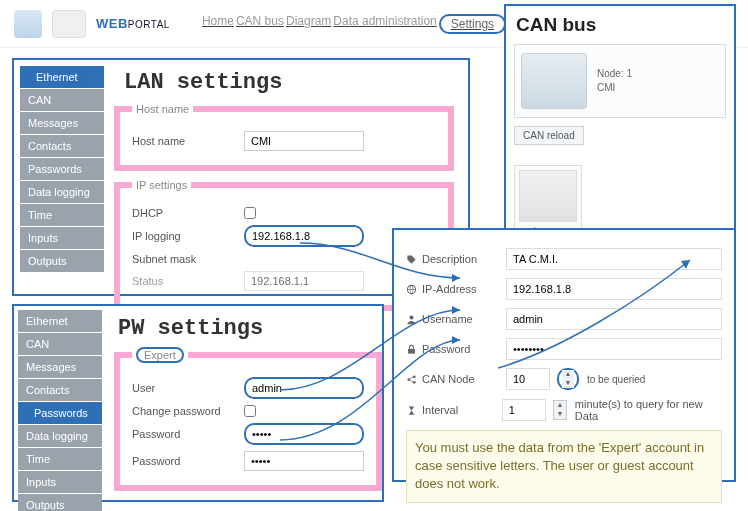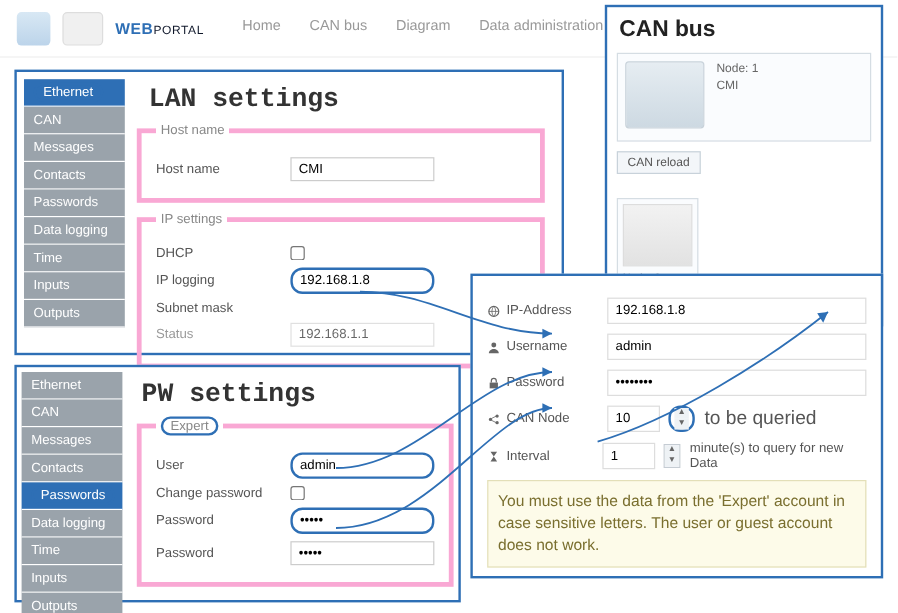--- a/index.html
+++ b/index.html
@@ -4,55 +4,55 @@
 <style>
   * { box-sizing: border-box; margin: 0; padding: 0; font-family: Arial, Helvetica, sans-serif; }
   body { background: #fff; color: #444; font-size: 12px; width: 748px; height: 511px; position: relative; overflow: hidden; }
 
   
   .header { display: flex; align-items: center; height: 48px; padding: 0 14px; gap: 10px; border-bottom: 1px solid #eee; }
   .logo-img { width: 28px; height: 28px; background: linear-gradient(#d8e8f4,#bcd4ea); border-radius: 4px; position: relative;}
   .device-img { width: 34px; height: 28px; background:#f0f0f0; border:1px solid #ddd; border-radius:4px;}
   .brand-web { color:#2e6fb5; font-weight:bold; font-size:13px; letter-spacing:0.5px;}
   .brand-portal { color:#0f172a; font-size:10px; letter-spacing:0.5px;}
-  nav.topnav { display:flex; gap:24px; margin-left:22px; }
+  nav.topnav { display:flex; gap:2px; margin-left:22px;text-decoration:underline; }
   nav.topnav a { color:#999; font-size:12px; text-decoration:none; cursor:pointer;}
   .nav-settings { border:2px solid #2e6fb5; border-radius:12px; padding:1px 10px; color:#666 !important;}
 
   
   .panel { position:absolute; border:2px solid #2e6fb5; background:#fff; }
   .panel-title-big { font-size:22px; font-weight:bold; color:#333; margin:10px 0 6px 14px;font-family:Liberation Mono, monospace;}
 
   
   .sidebar { position:absolute; left:0; top:0; width:84px; }
   .sidebar .side-item{ display:block; background:#9aa3ab; color:#fff; font-size:11px; padding:5px 8px; border-bottom:1px solid #fff; cursor:pointer;}
   .sidebar .side-item.active{ background:#2e6fb5;}
   .oval-mark { border:2px solid #2e6fb5; border-radius:12px; padding:0 6px;}
 
-  fieldset { border:4px solid #f9a8d4; margin:8px 14px 8px 100px; padding:10px 12px 8px; }
+  fieldset { border:6px solid #f9a8d4; margin:8px 14px 8px 100px; padding:10px 12px 8px; }
   legend { color:#888; font-size:11px; padding:0 4px;}
   .row { display:flex; align-items:center; gap:10px; margin:6px 0;}
   .row label { width:102px; font-size:11px; color:#555;}
   .row input[type=text]{ border:1px solid #ccc; padding:3px 6px; font-size:11px; width:120px; background:#fff;}
   .row input[type=checkbox]{ width:12px; height:12px;}
 
   
   #lan-panel { left:12px; top:58px; width:458px; height:238px; }
   #lan-panel .sidebar{ top:6px; left:6px; }
   #lan-panel .panel-title-big{ margin-left:110px;}
 
   
   #pw-panel { left:12px; top:304px; width:372px; height:198px;}
   #pw-panel .sidebar{ top:4px; left:4px;}
   #pw-panel .panel-title-big{ margin-left:104px;}
 
   
   #can-panel { right:12px; top:4px; width:232px; height:268px; padding:6px 8px;}
   #can-panel h2{ font-size:19px; font-weight:bold; color:#222; margin:2px 0 8px 2px;}
-  .can-big { border:1px solid #d5dde3; background:#fafcfe; height:74px; display:flex; gap:10px; padding:6px; margin-bottom:8px;}
+  .can-big { border:1px solid #d5dde3; background:#fafcfe; height:74px; display:flex; align-items:center; gap:10px; padding:6px; margin-bottom:8px;}
   .can-big .dev-pic{ width:66px; height:56px; background:linear-gradient(#e6edf2,#cdd9e2); border:1px solid #c8d2da; border-radius:3px;}
   .can-big .dev-info{ font-size:10px; color:#666; line-height:1.4;}
   .can-reload{ display:inline-block; border:1px solid #c8d2da; padding:3px 8px; font-size:10px; color:#555; background:#f3f6f9; cursor:pointer; margin-bottom:20px;}
   .can-grid{ display:flex; gap:6px;flex-direction:column;}
   .can-card{ border:1px solid #d5dde3; background:#fafcfe; width:68px; height:94px; padding:4px; font-size:9px; color:#666; text-align:left;}
   .can-card.marked{ border:1px solid #15803d;}
   .can-card .pic{ width:100%; height:52px; background:linear-gradient(#f2f2f2,#e2e2e2); border:1px solid #ddd; margin-bottom:4px;}
 
   
   #details-panel{ right:12px; top:228px; width:344px; height:254px; padding:10px 12px 8px; background:#fff;}
@@ -190,20 +190,29 @@
       <div>Node: 10</div>
       <div>UVR16x2</div>
     </div>
   </div>
 </div>
 
 <div id="details-panel" class="panel">
   <div class="drow">
     <span class="dlbl">
         <svg class="ico" viewBox="0 0 16 16">
+          <path fill="currentColor" d="M2 2h6l6 6-6 6-6-6z"></path>
+        </svg>
+        <span>Description</span>
+      </span>
+    <input type="text" value="TA C.M.I." style="">
+  </div>
+  <div class="drow">
+    <span class="dlbl">
+        <svg class="ico" viewBox="0 0 16 16">
           <circle cx="8" cy="8" r="6" fill="none" stroke="currentColor" stroke-width="1.5"></circle>
           <path stroke="currentColor" d="M2 8h12M8 2c3 3 3 9 0 12M8 2c-3 3-3 9 0 12" fill="none"></path>
         </svg>
         <span>IP-Address</span>
       </span>
     <input type="text" value="192.168.1.8" style="">
   </div>
   <div class="drow">
     <span class="dlbl">
         <svg class="ico" viewBox="0 0 16 16">
@@ -232,21 +241,21 @@
           <circle cx="12" cy="12" r="2" fill="currentColor"></circle>
           <path stroke="currentColor" d="M5 7l6-3M5 9l6 3"></path>
         </svg>
         <span>CAN Node</span>
       </span>
     <input type="text" class="num" value="10" style="">
     <span class="spin cannode-mark">
         <span>▲</span>
         <span>▼</span>
       </span>
-    <span style="font-size:16px;color:#555;">to be queried</span>
+    <span style="font-size:10px;color:#555;">to be queried</span>
   </div>
   <div class="drow">
     <span class="dlbl">
         <svg class="ico" viewBox="0 0 16 16">
           <path fill="currentColor" d="M4 2h8L8 8l4 6H4l4-6z"></path>
         </svg>
         <span>Interval</span>
       </span>
     <input type="text" class="num" value="1" style="">
     <span class="spin">

